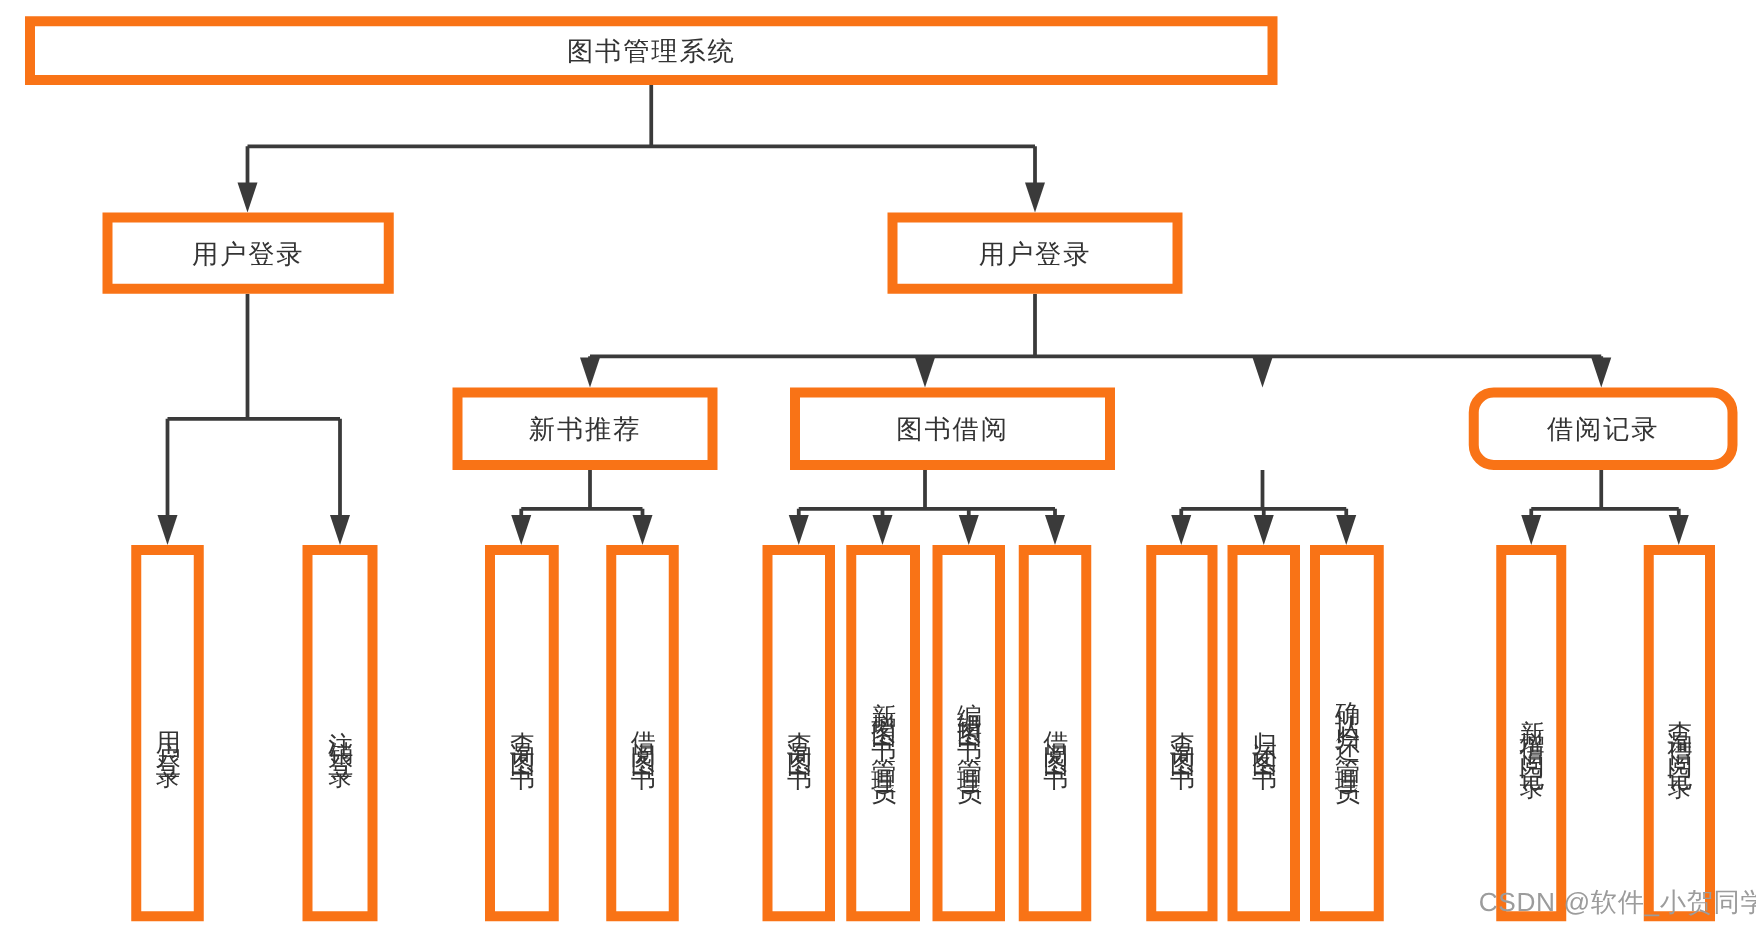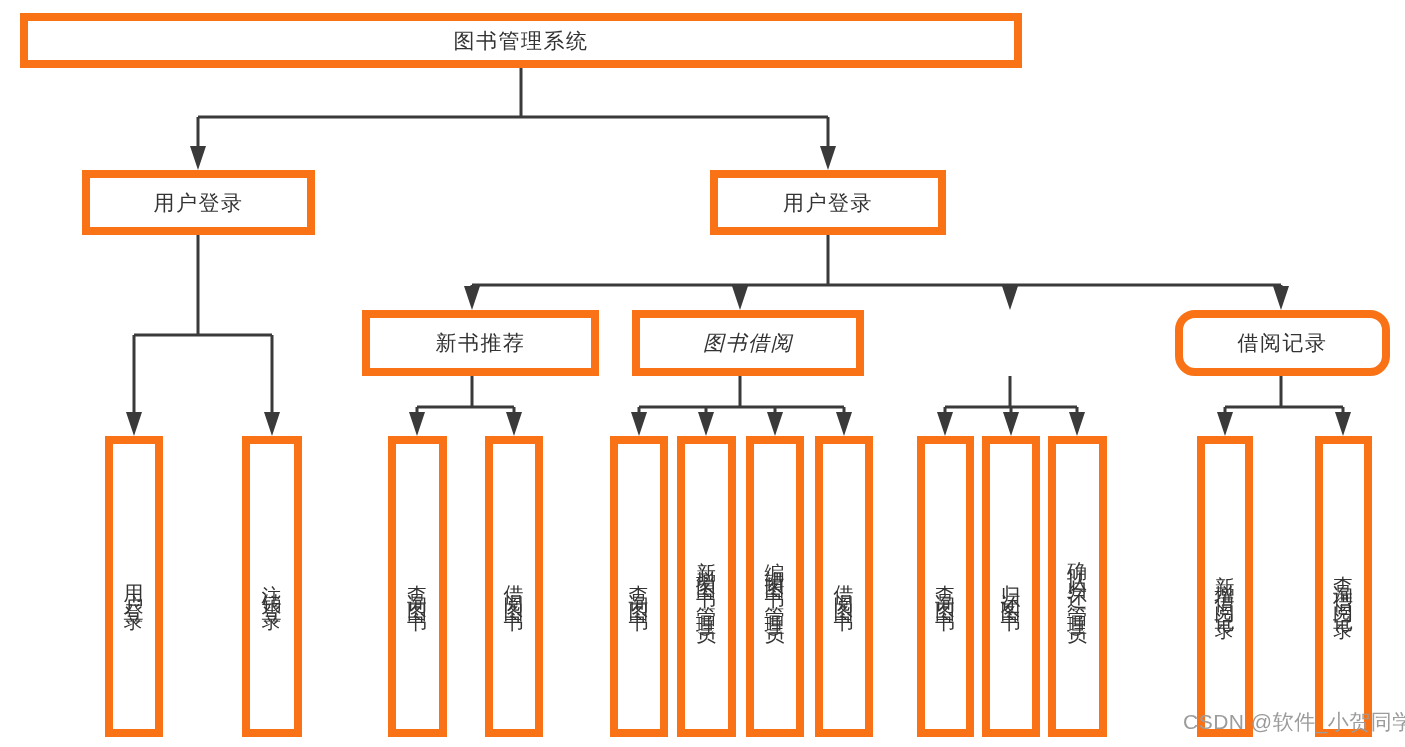--- a/index.html
+++ b/index.html
@@ -104,24 +104,24 @@
     <span class="h-label">图书管理系统</span>
   </div>
 
   <div class="box" style="left:82px; top:170px; width:233px; height:65px;">
     <span class="h-label">用户登录</span>
   </div>
   <div class="box" style="left:710px; top:170px; width:236px; height:65px;">
     <span class="h-label">用户登录</span>
   </div>
 
-  <div class="box" style="left:362px; top:310px; width:237px; height:66px;">
+  <div class="box" style="left:362px; top:310px; width:212px; height:66px;">
     <span class="h-label">新书推荐</span>
   </div>
-  <div class="box" style="left:632px; top:310px; width:232px; height:66px;font-style:italic;">
+  <div class="box" style="left:632px; top:310px; width:260px; height:66px;">
     <span class="h-label">图书借阅</span>
   </div>
   <div class="box" style="left:1175px; top:310px; width:215px; height:66px;border-radius:20px;">
     <span class="h-label">借阅记录</span>
   </div>
 
   <div class="box" style="left:105px; top:436px; width:58px; height:301px;">
     <span class="v-label">用户登录</span>
   </div>
   <div class="box" style="left:242px; top:436px; width:60px; height:301px;">

